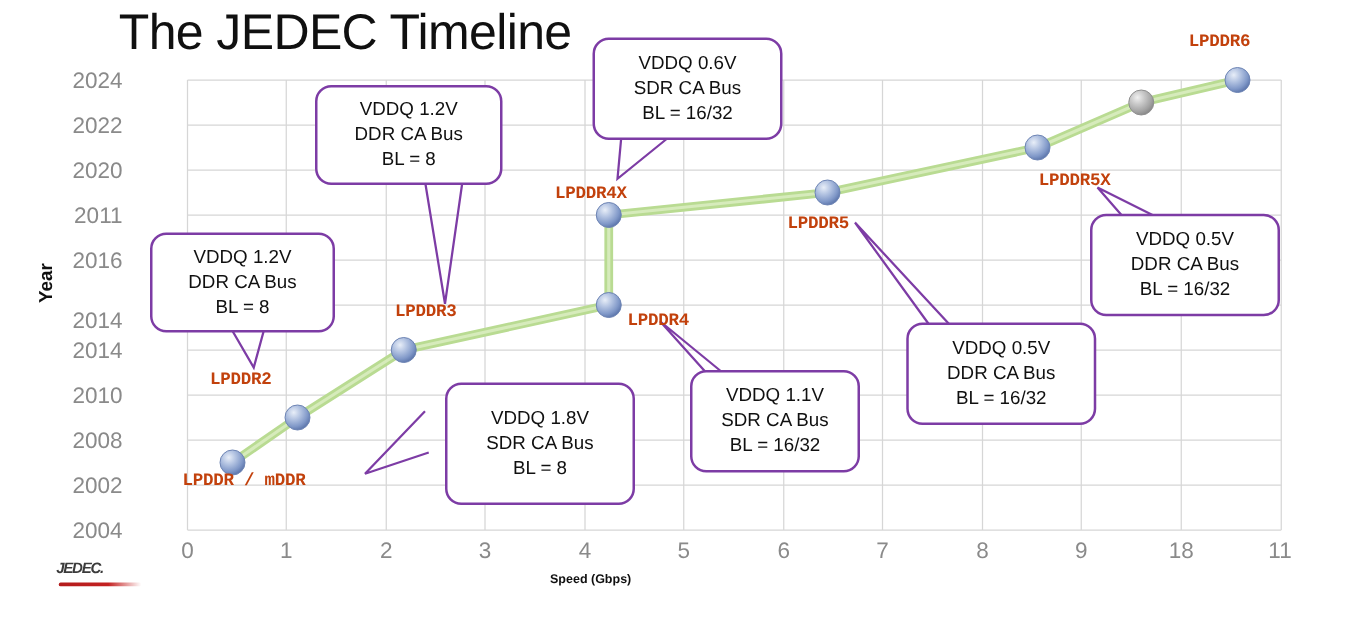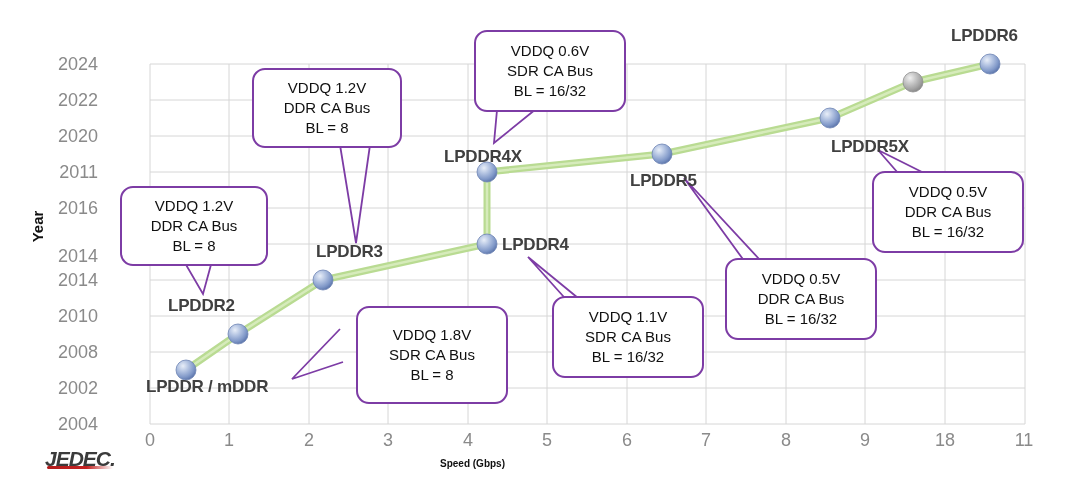--- a/index.html
+++ b/index.html
@@ -17,42 +17,43 @@
   .xlabel{position:absolute;left:440px;top:458px;font-size:10px;font-weight:bold;
           color:#101010;white-space:nowrap;}
 
   .ytick{position:absolute;width:58px;text-align:right;font-size:18px;color:#8a8a8a;
          white-space:nowrap;}
   .xtick{position:absolute;width:40px;text-align:center;font-size:18px;color:#8a8a8a;
          white-space:nowrap;}
 
   svg.plot{position:absolute;left:0;top:0;width:1080px;height:504px;overflow:visible;}
 
-  .pt-label{position:absolute;font-size:17px;font-weight:bold;color:#404040;
-            white-space:nowrap;letter-spacing:-0.2px;}
+  .pt-label{position:absolute;font-size:14px;font-weight:bold;color:#c2410c;
+            white-space:nowrap;letter-spacing:-0.2px;font-family:Liberation Mono, monospace;}
 
   .callout{position:absolute;border:2px solid #7D3CA5;border-radius:13px;
            background:#ffffff;box-sizing:border-box;
            display:flex;flex-direction:column;align-items:center;justify-content:center;
            font-size:15px;color:#101010;line-height:1.33;text-align:center;}
   .callout span{display:block;white-space:nowrap;}
 
   .logo{position:absolute;left:45px;top:447px;width:74px;height:26px;}
-  .logo-text{position:absolute;left:0;top:0;font-size:21px;font-weight:bold;
+  .logo-text{position:absolute;left:0;top:0;font-size:12px;font-weight:bold;
              font-style:italic;color:#3b3b3b;letter-spacing:-1px;
              font-family:"Liberation Sans", sans-serif;}
   .logo-bar{position:absolute;left:2px;top:19px;width:66px;height:3px;
             background:linear-gradient(90deg,#b31b1b 0%,#c42222 60%,#ffffff 100%);
             border-radius:2px;}
 </style>
 </head>
 <body>
 
 <div id="stage">
 
+  <div class="title">The JEDEC Timeline</div>
 
   <div class="ylabel">Year</div>
   <div class="xlabel">Speed (Gbps)</div>
 
   <div class="ytick" style="left:40px;top:54px">2024</div>
   <div class="ytick" style="left:40px;top:90px">2022</div>
   <div class="ytick" style="left:40px;top:126px">2020</div>
   <div class="ytick" style="left:40px;top:162px">2011</div>
   <div class="ytick" style="left:40px;top:198px">2016</div>
   <div class="ytick" style="left:40px;top:246px">2014</div>
@@ -146,21 +147,21 @@
 
       <path d="M 745,262 L 684,178 L 760,260"></path>
 
       <path d="M 905,181 L 878,150 L 938,180"></path>
     </g>
   </svg>
 
   <div class="pt-label" style="left:146px;top:377px">LPDDR / mDDR</div>
   <div class="pt-label" style="left:168px;top:296px">LPDDR2</div>
   <div class="pt-label" style="left:316px;top:242px">LPDDR3</div>
-  <div class="pt-label" style="left:502px;top:235px">LPDDR4</div>
+  <div class="pt-label" style="left:502px;top:249px">LPDDR4</div>
   <div class="pt-label" style="left:444px;top:147px">LPDDR4X</div>
   <div class="pt-label" style="left:630px;top:171px">LPDDR5</div>
   <div class="pt-label" style="left:831px;top:137px">LPDDR5X</div>
   <div class="pt-label" style="left:951px;top:26px">LPDDR6</div>
 
   <div class="callout" style="left:120px;top:186px;width:148px;height:80px">
     <span>VDDQ 1.2V</span>
     <span>DDR CA Bus</span>
     <span>BL = 8</span>
   </div>
@@ -176,21 +177,21 @@
     <span>SDR CA Bus</span>
     <span>BL = 16/32</span>
   </div>
 
   <div class="callout" style="left:356px;top:306px;width:152px;height:98px">
     <span>VDDQ 1.8V</span>
     <span>SDR CA Bus</span>
     <span>BL = 8</span>
   </div>
 
-  <div class="callout" style="left:552px;top:296px;width:152px;height:82px">
+  <div class="callout" style="left:552px;top:296px;width:136px;height:82px">
     <span>VDDQ 1.1V</span>
     <span>SDR CA Bus</span>
     <span>BL = 16/32</span>
   </div>
 
   <div class="callout" style="left:725px;top:258px;width:152px;height:82px">
     <span>VDDQ 0.5V</span>
     <span>DDR CA Bus</span>
     <span>BL = 16/32</span>
   </div>

